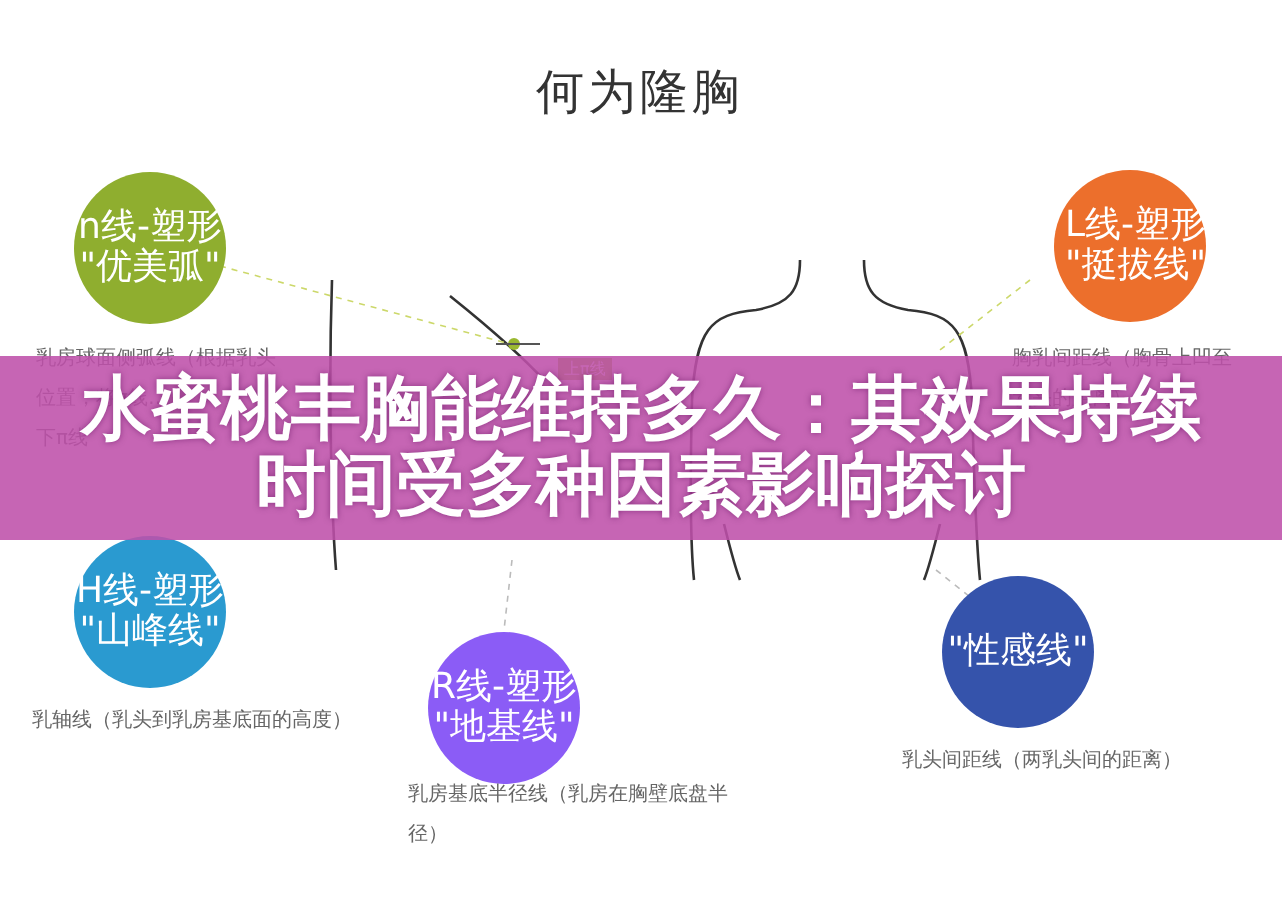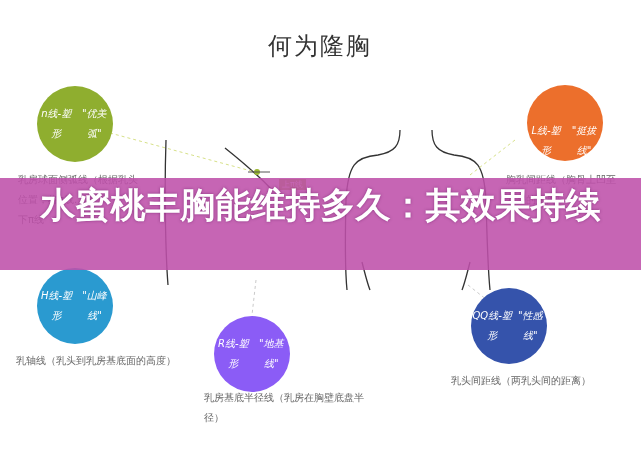--- a/index.html
+++ b/index.html
@@ -1,18 +1,18 @@
 <!DOCTYPE html>
 <html><head>
   <meta charset="utf-8">
   <style>
     html,body{margin:0;padding:0;}
     body{width:641px;height:458px;position:relative;overflow:hidden;background:#ffffff;font-family:"DejaVu Sans","Liberation Sans",sans-serif;}
     .title{position:absolute;left:0;top:30px;width:640px;text-align:center;font-size:24px;color:#333;letter-spacing:2px;}
-    .circle{position:absolute;border-radius:50%;color:#fff;display:flex;flex-direction:row;align-items:center;justify-content:center;font-size:10px;line-height:20px;text-align:center;font-style:italic;}
+    .circle{position:absolute;border-radius:50%;color:#fff;display:flex;flex-direction:column;align-items:center;justify-content:center;font-size:18px;line-height:20px;text-align:center;}
     .desc{position:absolute;font-size:10px;color:#666;line-height:20px;}
     svg.fig{position:absolute;left:0;top:0;}
     .tag{position:absolute;font-size:8px;color:#fff;padding:0 3px;line-height:11px;margin-top:14px;}
     .banner{position:absolute;left:0;top:178px;width:641px;height:92px;background:rgba(190,80,170,0.88);}
     .banner-text{position:absolute;left:0;top:186px;width:641px;text-align:center;color:#fff;font-weight:bold;font-size:35px;line-height:38px;text-shadow:0 0 3px rgba(80,0,80,.5);}
   </style>
 </head>
 <body>
 
 <div class="title">何为隆胸</div>
@@ -50,21 +50,20 @@
 </div>
 <div class="circle" style="left:37px;top:268px;width:76px;height:76px;background:#2a9ad0;">
   <span>H线-塑形</span>
   <span>"山峰线"</span>
 </div>
 <div class="circle" style="left:214px;top:316px;width:76px;height:76px;background:#8b5cf6;">
   <span>R线-塑形</span>
   <span>"地基线"</span>
 </div>
 <div class="circle" style="left:471px;top:288px;width:76px;height:76px;background:#3553ab;">
-  <span>QQ线-塑形</span>
   <span>"性感线"</span>
 </div>
 
 <div class="desc" style="left:18px;top:170px;">
   <div>乳房球面侧弧线（根据乳头</div>
   <div>位置，将π线…</div>
   <div>下π线</div>
 </div>
 <div class="desc" style="left:506px;top:170px;">
   <div>胸乳间距线（胸骨上凹至</div>
@@ -77,13 +76,14 @@
   <div>乳房基底半径线（乳房在胸壁底盘半</div>
   <div>径）</div>
 </div>
 <div class="desc" style="left:451px;top:371px;">
   <div>乳头间距线（两乳头间的距离）</div>
 </div>
 
 <div class="banner"></div>
 <div class="banner-text">
   <div>水蜜桃丰胸能维持多久：其效果持续</div>
+  <div>时间受多种因素影响探讨</div>
 </div>
 
 </body></html>

